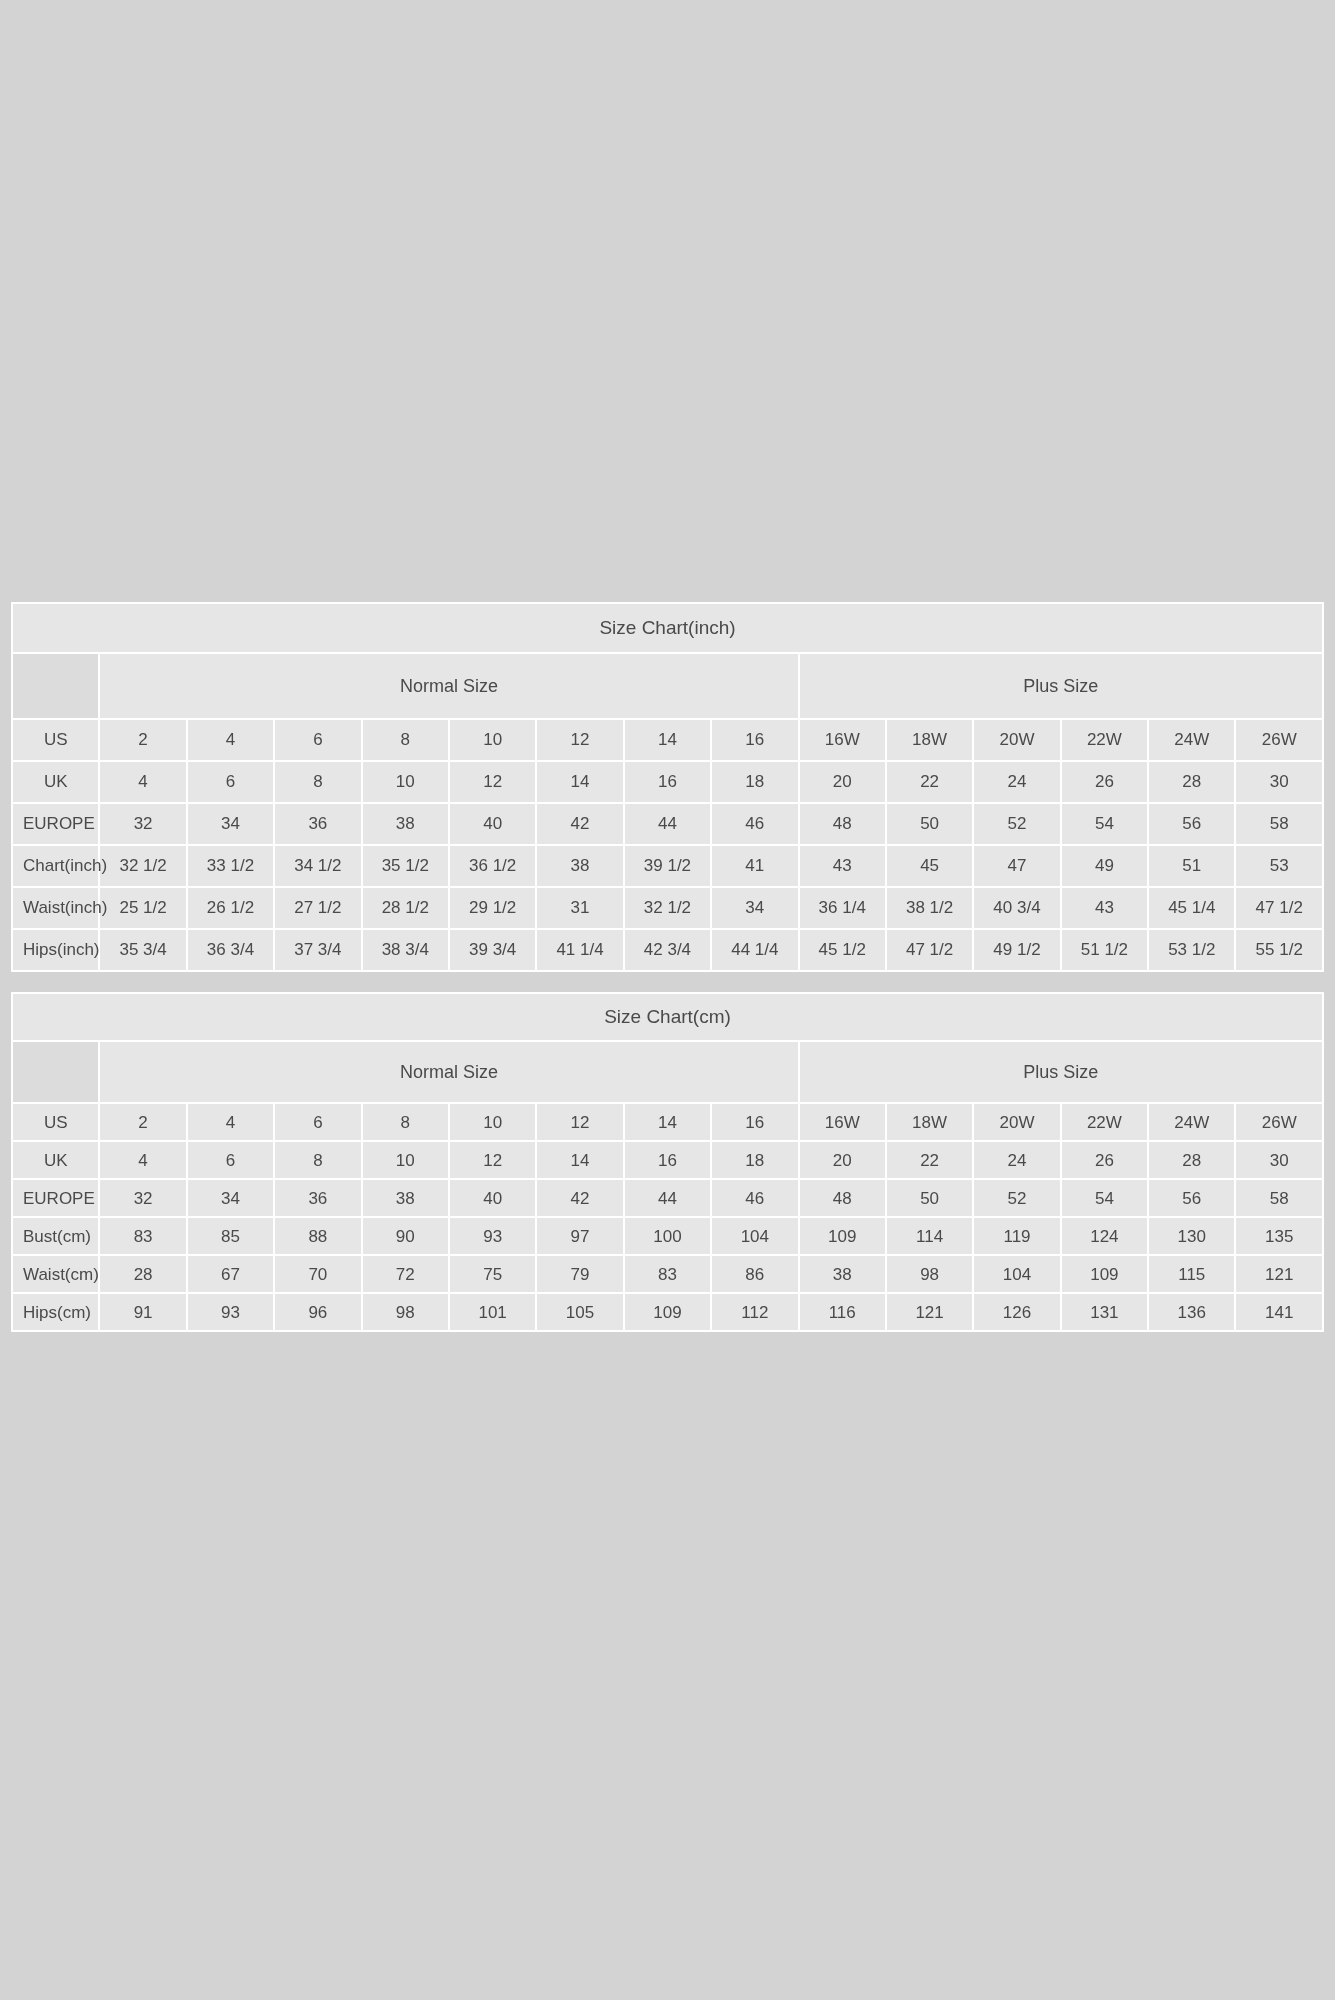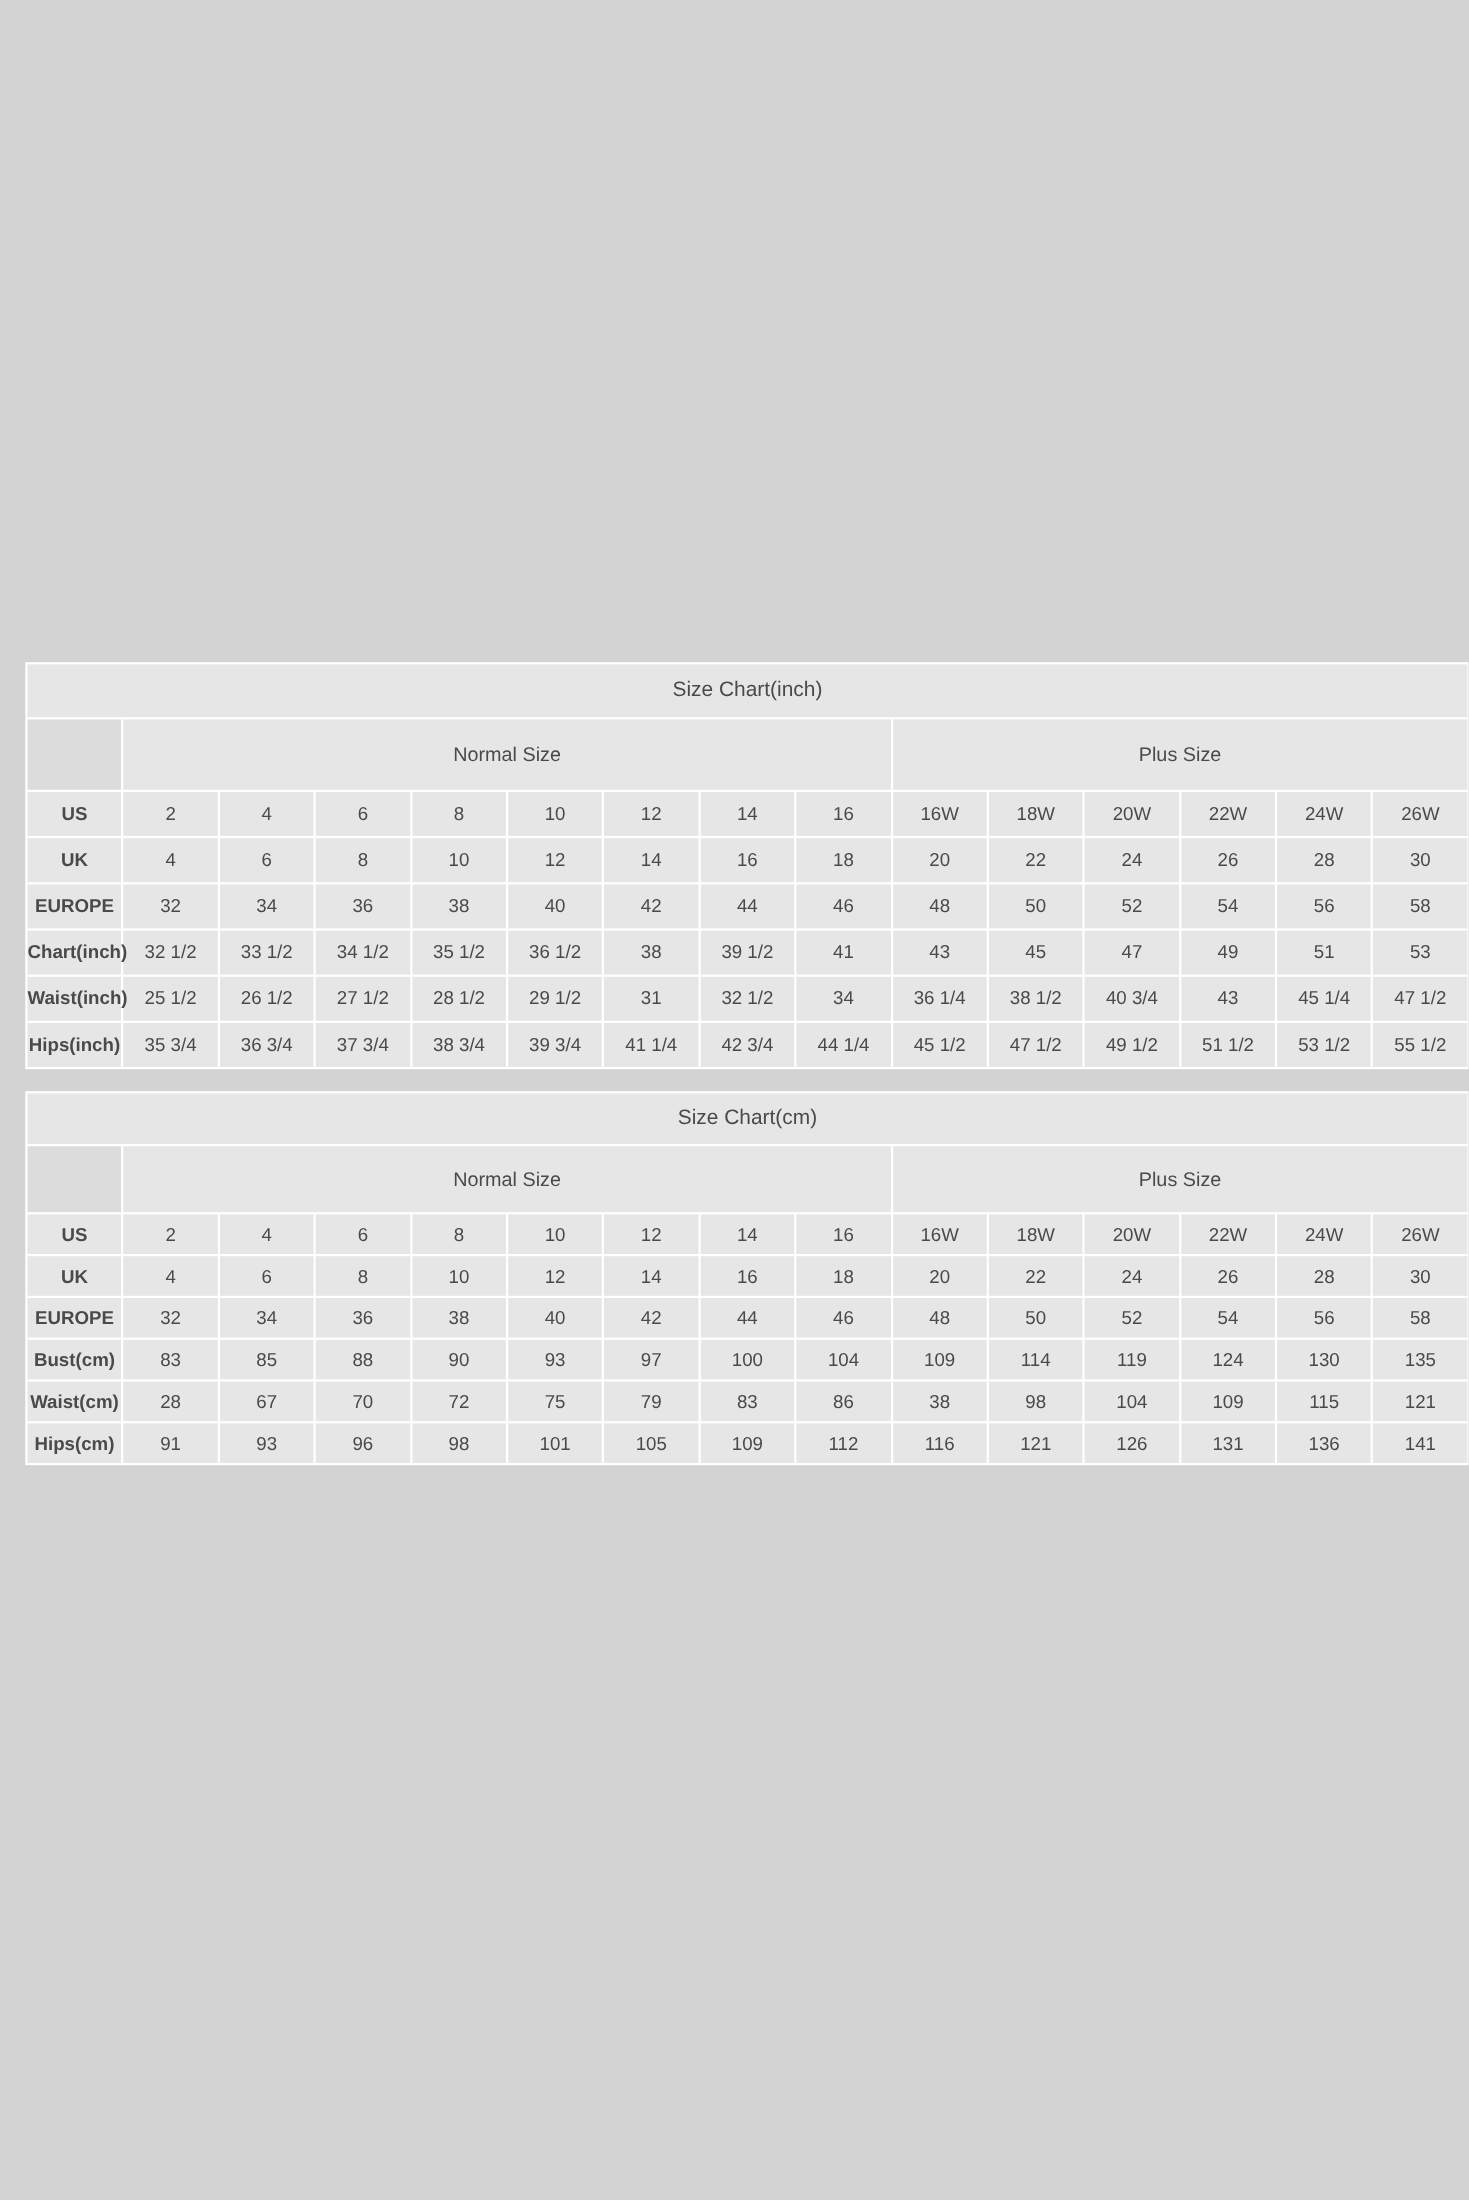--- a/index.html
+++ b/index.html
@@ -10,21 +10,21 @@
   body {
     width: 1335px;
     height: 2000px;
     font-family: "Liberation Sans", sans-serif;
     position: relative;
     overflow: hidden;
   }
 
   .chart-stack {
     position: absolute;
-    left: 23px;
+    left: 11px;
     top: 602px;
     width: 1148px;
   }
 
   table.size-table {
     width: 1313px;
     border-collapse: separate;
     border-spacing: 2px;
     background: #ffffff;
     table-layout: fixed;
@@ -58,22 +58,21 @@
     padding: 19px 4px;
   }
 
   .size-table .corner-cell {
     background: #dcdcdc;
   }
 
   .size-table .row-label {
     width: 190px;
     font-size: 17px;
-    padding: 7px 0;
-    font-weight: bold;
+    padding: 7px 10px;
   }
 
   .size-table .tall-label {
     line-height: 1.35;
   }
 
   
   .inch-table td { height: 26px; }
   .inch-table .data-cell { font-size: 17px; }
 

